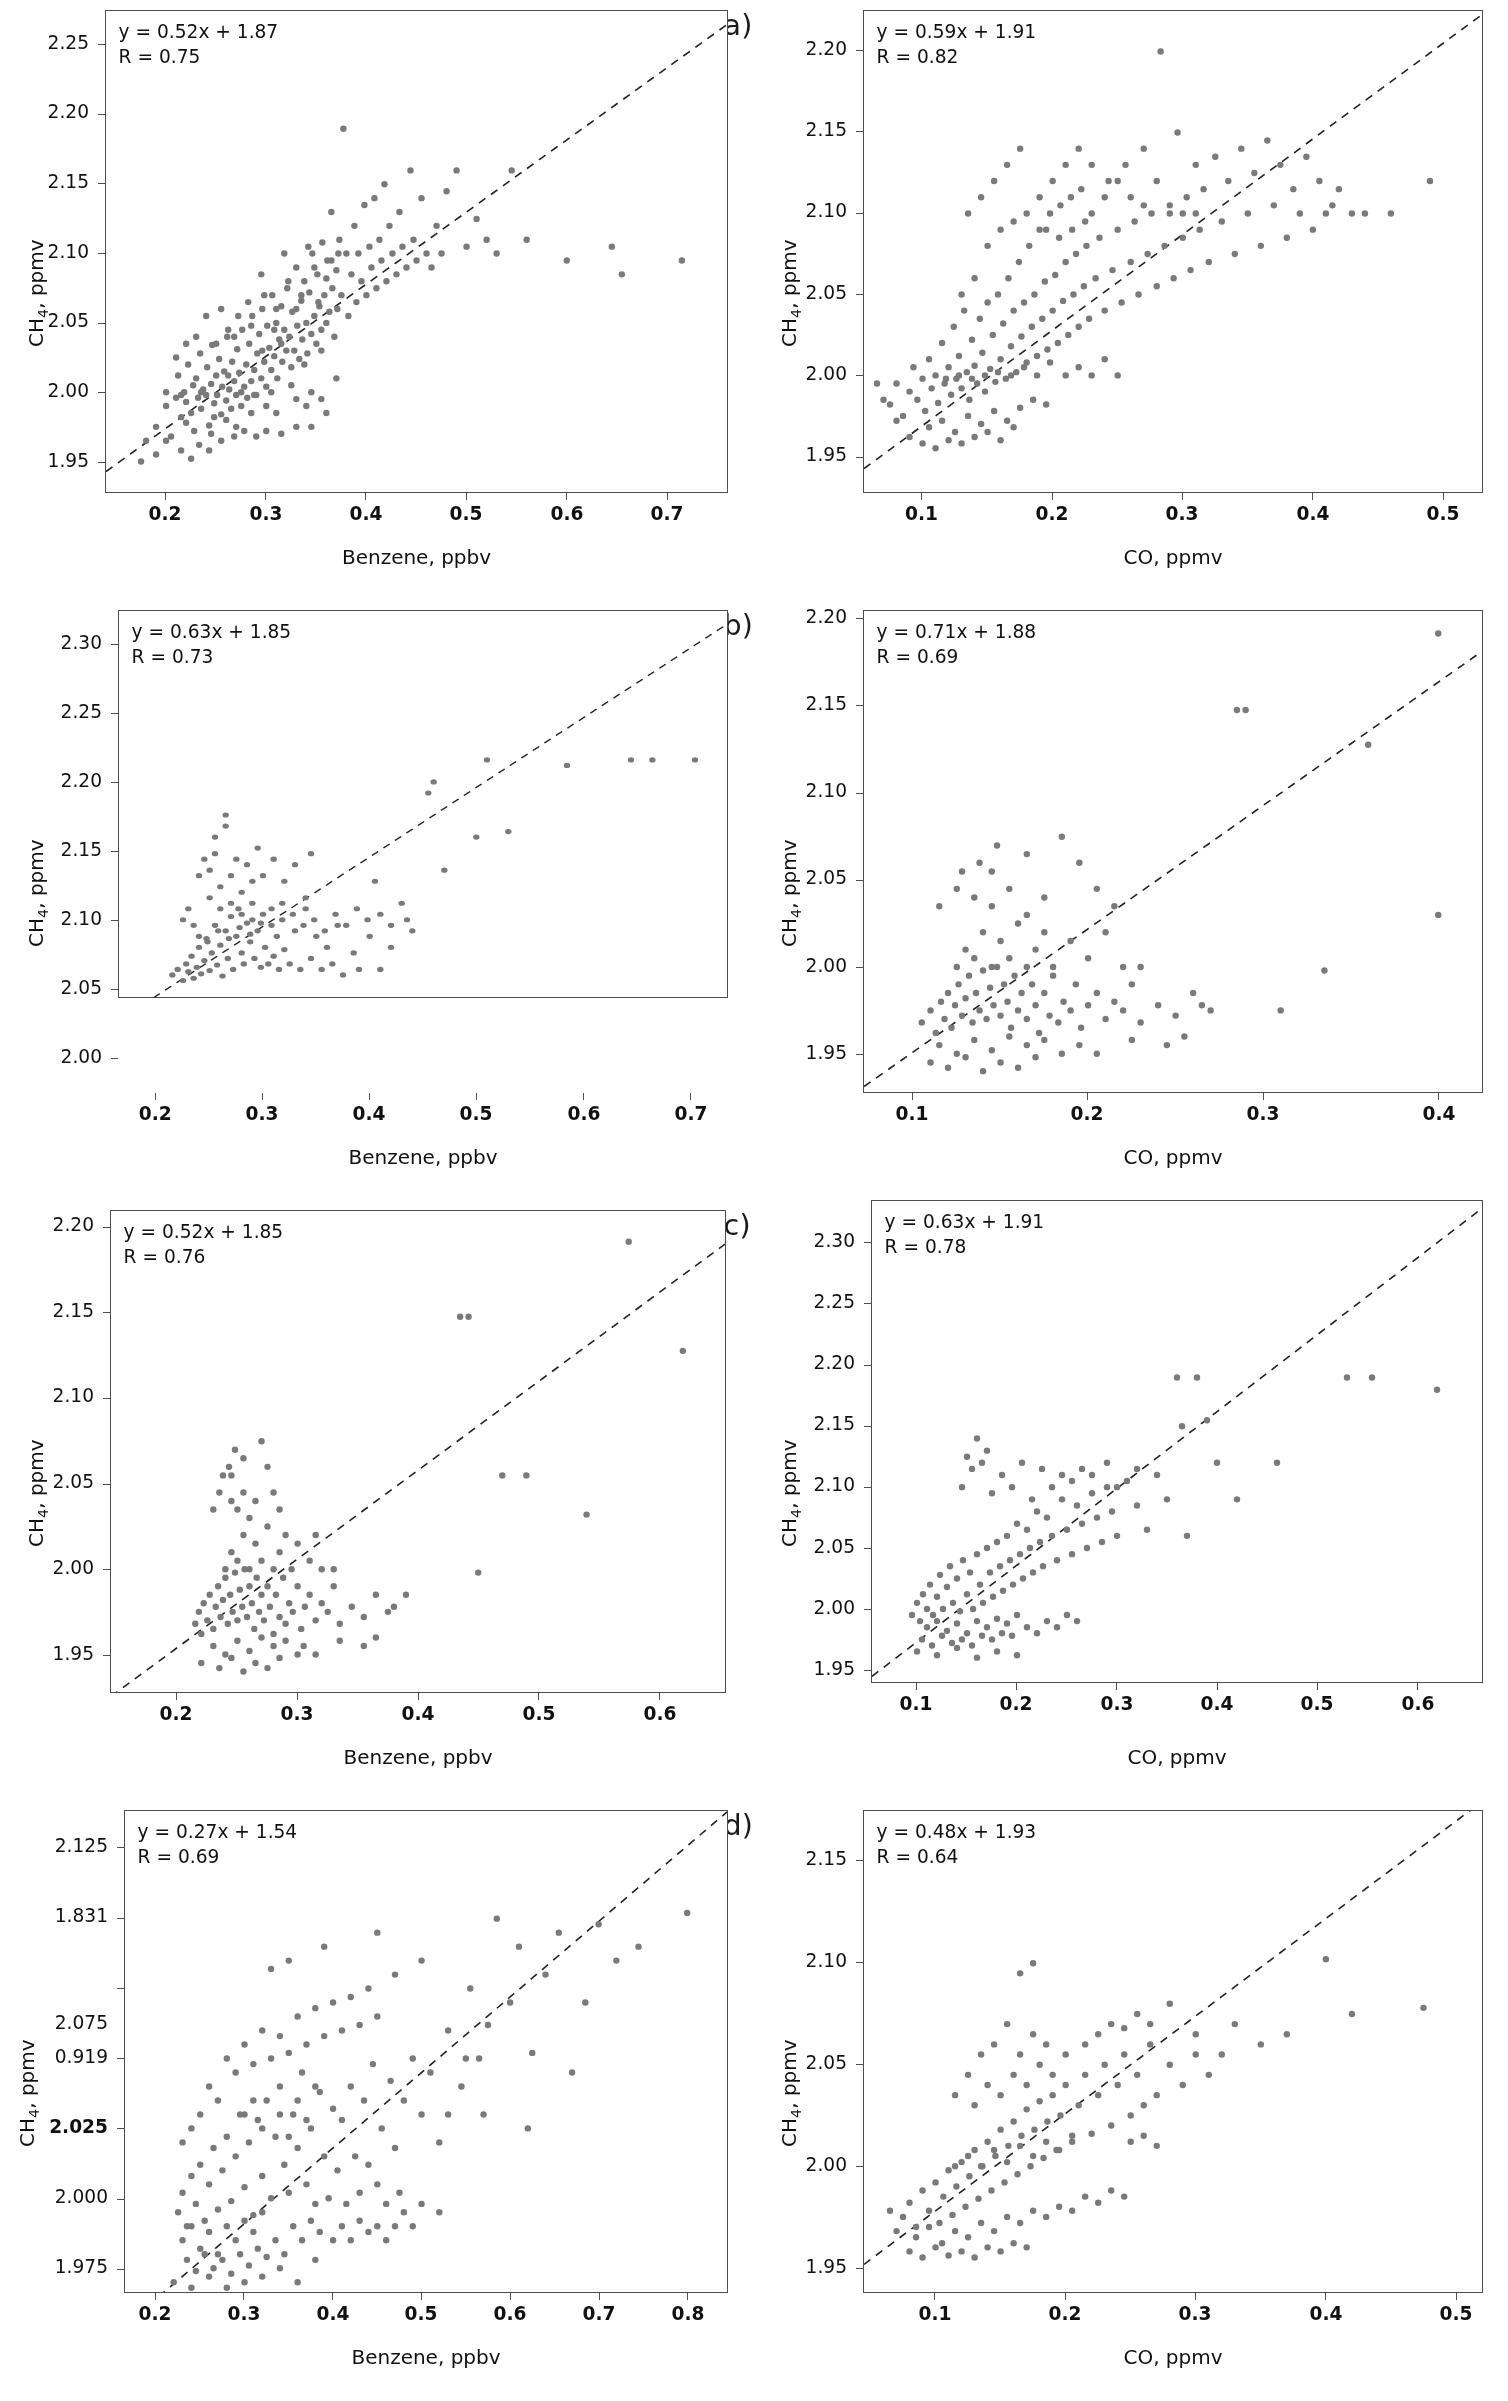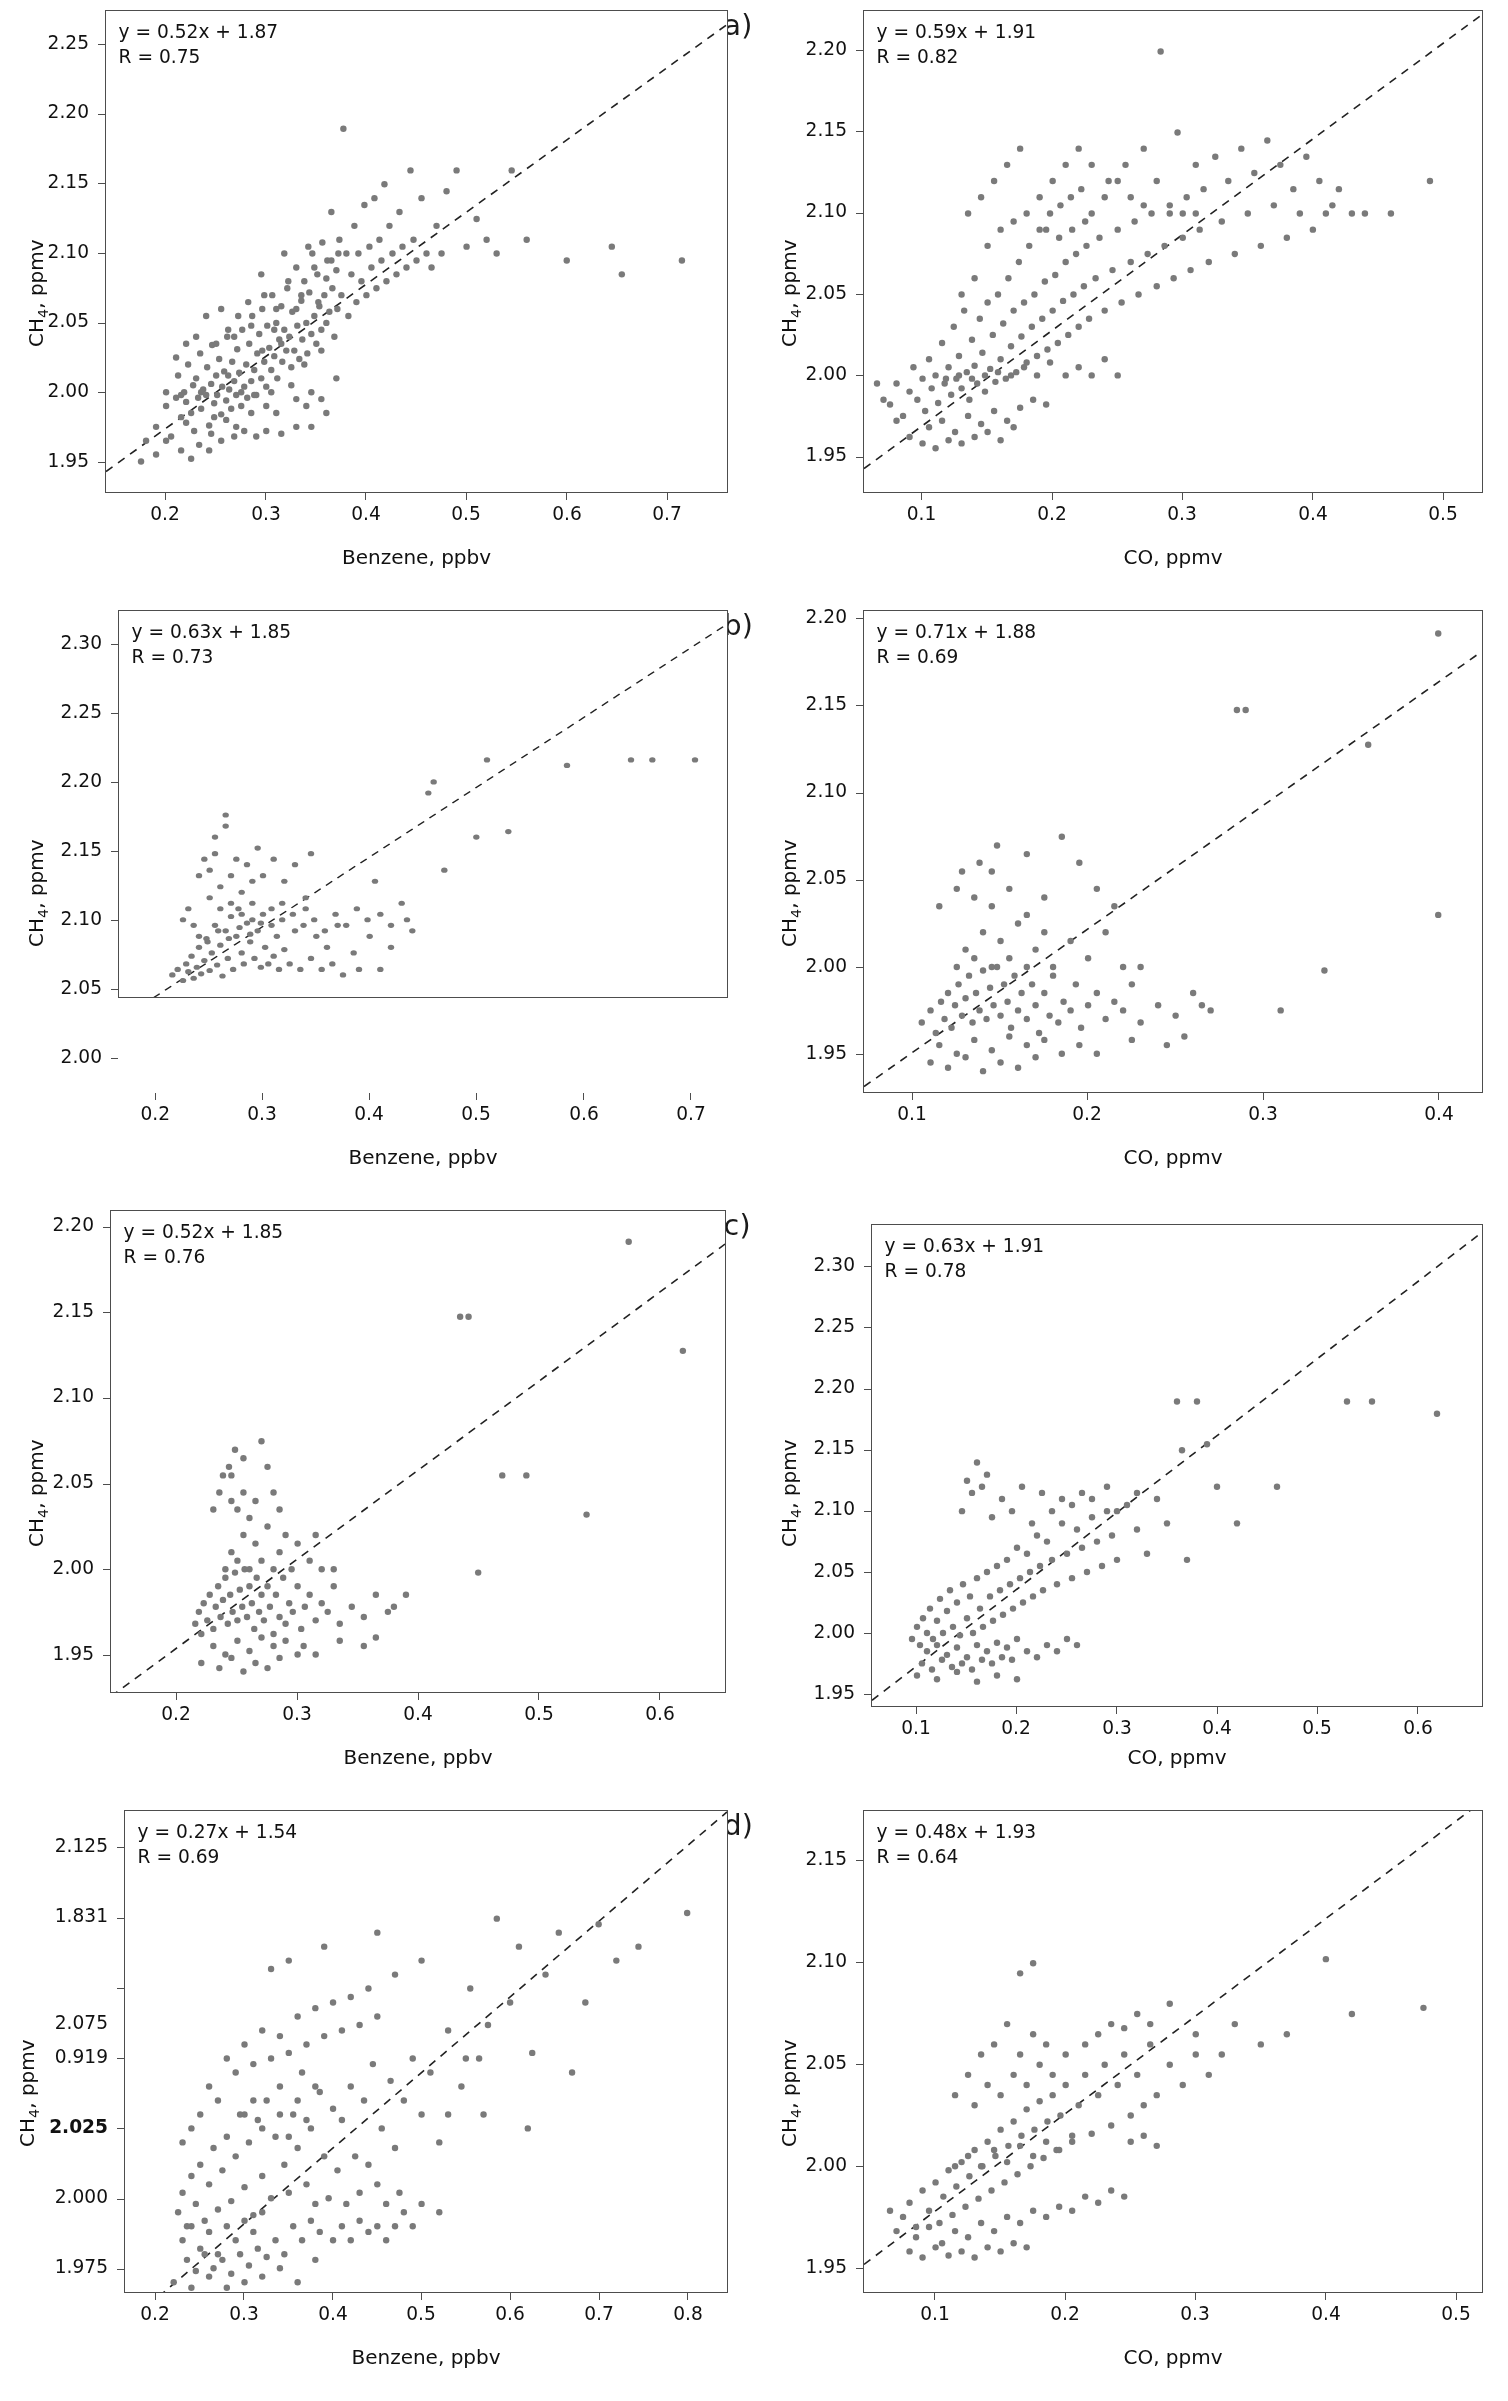--- a/index.html
+++ b/index.html
@@ -59,21 +59,21 @@
     position:absolute;
     background:#4d4d4d;
   }
   .ticklabel{
     position:absolute;
     font-size:18.6px;
     color:#111;
     white-space:nowrap;
   }
   .ytlabel{text-align:right;}
-  .xtlabel{text-align:center;}
+  .xtlabel{text-align:center;font-weight:bold;}
 
   svg.data{position:absolute;inset:0;width:100%;height:100%;display:block;}
   .pt{fill:#7a7a7a;}
   .fitline{stroke:#222;stroke-width:2.6;stroke-dasharray:13 11;fill:none;}
   sub{font-size:0.72em;}
 </style>
 </head>
 <body>
 
 <div class="sheet">
@@ -1001,21 +1001,21 @@
           <div class="ticklabel ytlabel" style="left: -115px; top: 175px; width: 99px;">2.10</div>
           <div class="tick" style="left: -6.8px; top: 102px; width: 6.8px; height: 1.2px;"></div>
           <div class="ticklabel ytlabel" style="left: -115px; top: 90px; width: 99px;">2.15</div>
           <div class="tick" style="left: -6.8px; top: 16.5px; width: 6.8px; height: 1.2px;"></div>
           <div class="ticklabel ytlabel" style="left: -115px; top: 4.1px; width: 99px;">2.20</div>
         </div>
       <div class="xlabel" style="left:110px;top:545px;width:616px;">Benzene, ppbv</div>
     </div>
     <div class="panel right">
       <div class="ylabel" style="left:23.5px;top:347px;">CH<sub>4</sub>, ppmv</div>
-      <div class="plotbox" style="left:118px;top:24px;width:612px;height:483px;">
+      <div class="plotbox" style="left:118px;top:0;width:612px;height:483px;">
         <div class="frame">
           <svg class="data" viewBox="0 0 988 780" preserveAspectRatio="none">
               <path d="M 0 770.8177215189872 L 988 11.94683544303814" class="fitline"></path>
               <circle cx="64.79" cy="671.39" r="5.2" class="pt"></circle>
               <circle cx="72.89" cy="651.65" r="5.2" class="pt"></circle>
               <circle cx="77.74" cy="681.27" r="5.2" class="pt"></circle>
               <circle cx="82.60" cy="637.82" r="5.2" class="pt"></circle>
               <circle cx="89.08" cy="661.52" r="5.2" class="pt"></circle>
               <circle cx="93.94" cy="622.03" r="5.2" class="pt"></circle>
               <circle cx="98.80" cy="671.39" r="5.2" class="pt"></circle>

